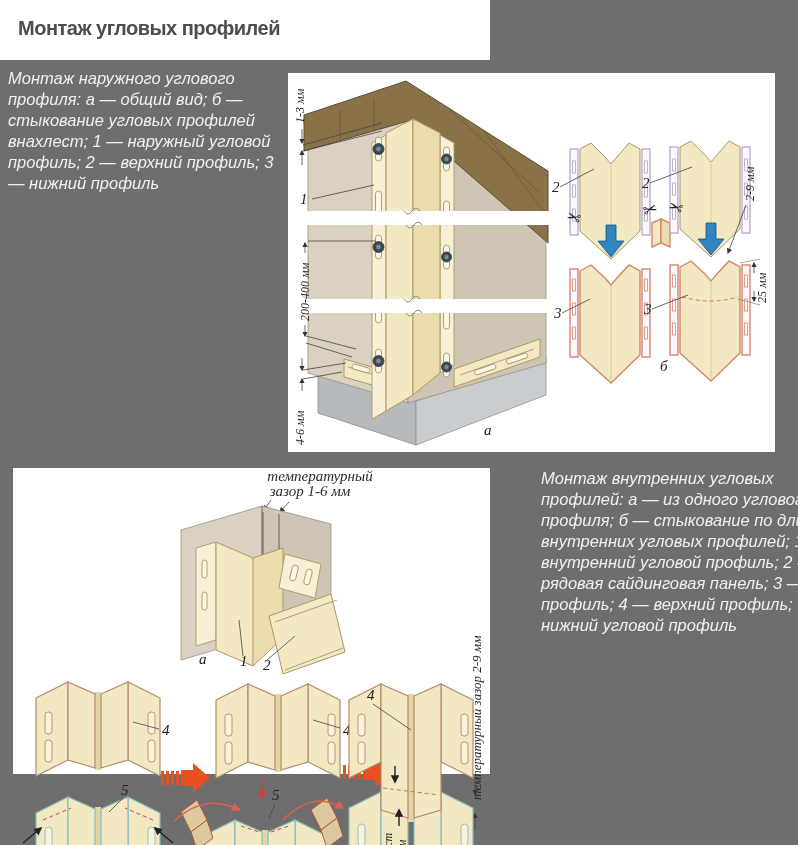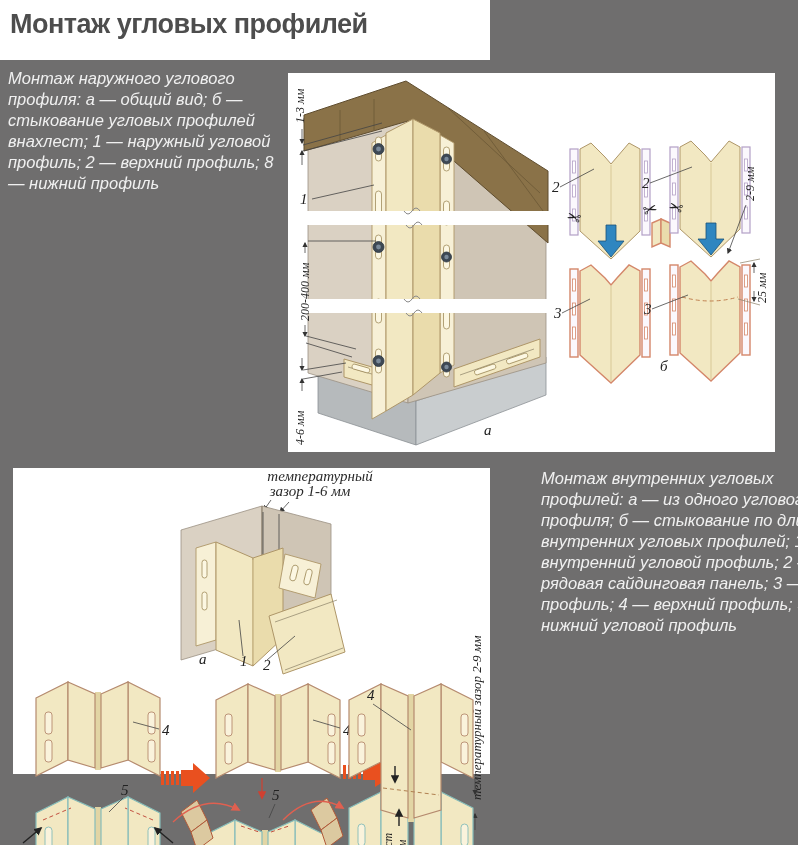--- a/index.html
+++ b/index.html
@@ -1,19 +1,19 @@
 <!DOCTYPE html>
 <html style="--page_bg: #6F6E6E; --panel_bg: #FFFFFF; --title_text: #4D4D4D; --caption_text: #F0F0F0; --roof: #8A7248; --wall_light: #DAD1C3; --wall_dark: #CFC5B5; --profile_cream: #F2E8C2; --profile_shade: #EADCAC; --flange_fill: #F7F0D6; --foundation_left: #B6BABC; --foundation_right: #C9CDCF; --edge_pink: #D4876A; --edge_lavender: #B3A0C6; --edge_teal: #85BCB9; --arrow_blue: #2F86C0; --arrow_orange: #E9501F; --arrow_red: #D04030;"><head>
 <meta charset="utf-8">
 <style>
   html,body{margin:0;padding:0;background:#555;}
   .page{position:relative;width:798px;height:845px;overflow:hidden;
         background:var(--page_bg,#6F6E6E);font-family:"Liberation Sans",sans-serif;}
   .header{position:absolute;left:0;top:0;width:490px;height:60px;background:var(--panel_bg,#fff);}
-  .header h1{margin:0;padding:9px 0 0 10px;font-size:27px;font-weight:bold;
+  .header h1{margin:8px;padding:9px 0 0 10px;font-size:20px;font-weight:bold;
              color:var(--title_text,#4D4D4D);letter-spacing:-0.5px;}
   .cap{position:absolute;font-style:italic;font-size:16.5px;line-height:21px;
        color:var(--caption_text,#F0F0F0);}
   .cap-left{left:8px;top:68px;width:282px;}
   .cap-right{left:497px;top:468px;width:297px;margin-left:44px;}
   .panel{position:absolute;background:var(--panel_bg,#fff);}
   .panel-top{left:288px;top:73px;width:487px;height:379px;}
   .panel-bottom{left:13px;top:468px;width:477px;height:306px;}
   svg{display:block;}
 
@@ -64,21 +64,21 @@
 </style>
 </head>
 <body>
 
 <div class="page">
 
   <div class="header">
     <h1>Монтаж угловых профилей</h1>
   </div>
 
-  <div class="cap cap-left">Монтаж наружного углового профиля: а — общий вид; б — стыкование угловых профилей внахлест; 1 — наружный угловой профиль; 2 — верхний профиль; 8 — нижний профиль</div>
+  <div class="cap cap-left">Монтаж наружного углового профиля: а — общий вид; б — стыкование угловых профилей внахлест; 1 — наружный угловой профиль; 2 — верхний профиль; 3 — нижний профиль</div>
 
   <div class="panel panel-top">
     <svg viewBox="0 0 487 379" width="487" height="379">
       <defs>
         <marker id="mA" viewBox="0 0 10 10" refX="8" refY="5" markerWidth="7" markerHeight="7" orient="auto">
             <path d="M0,0 L10,5 L0,10 Z" fill="#333"></path>
           </marker>
         <marker id="mP" viewBox="0 0 10 10" refX="8" refY="5" markerWidth="7" markerHeight="7" orient="auto">
             <path d="M0,0 L10,5 L0,10 Z" fill="#E06050"></path>
           </marker>

